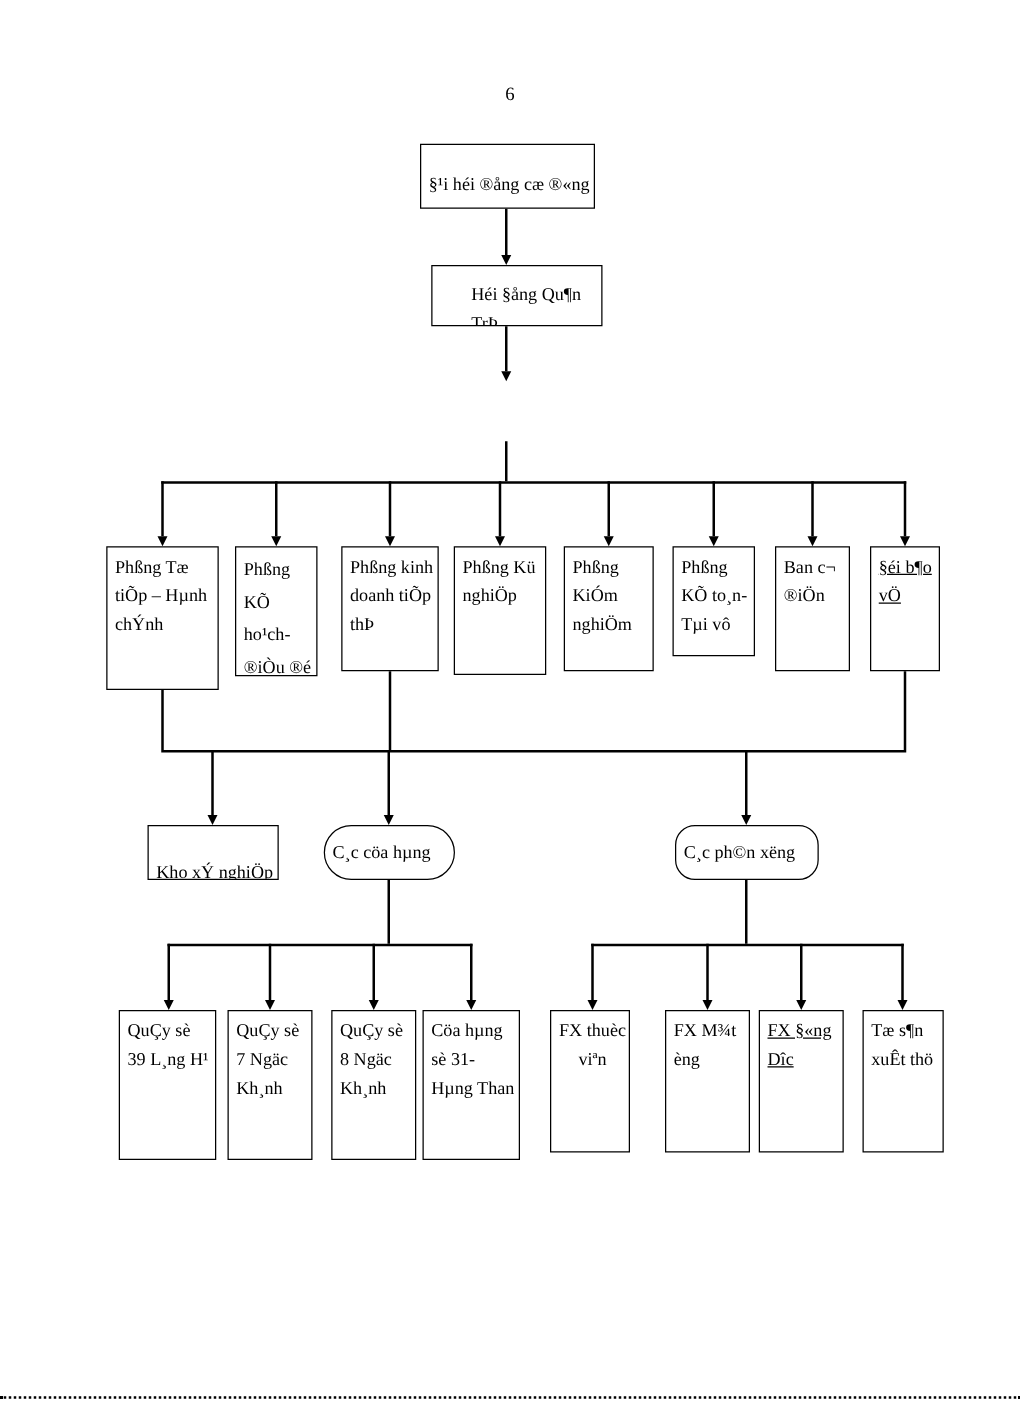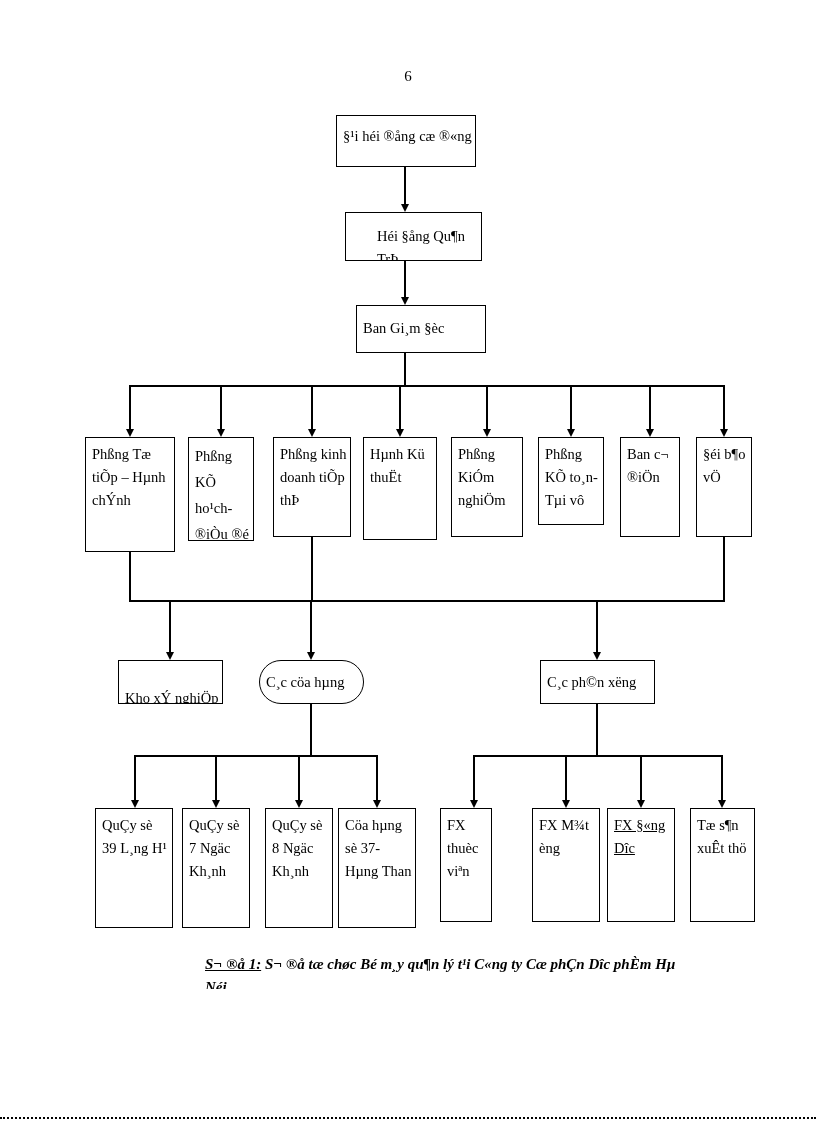--- a/index.html
+++ b/index.html
@@ -34,23 +34,22 @@
     border-top:2px dotted #000;
   }
 </style>
 </head>
 <body>
 
 <div class="page">
 
   <div class="page-number">6</div>
 
-  <div class="box" style="left:336px;top:115px;width:140px;height:52px;line-height:25px;padding-top:8px;">§¹i héi ®ång cæ ®«ng</div>
+  <div class="box" style="left:336px;top:115px;width:140px;height:52px;line-height:25px;padding-top:20px;">§¹i héi ®ång cæ ®«ng</div>
   <div class="box" style="left:345px;top:212px;width:137px;height:49px;padding-top:12px;padding-left:31px;">Héi §ång Qu¶n TrÞ</div>
-  <div class="box" style="left:356px;top:305px;width:130px;height:48px;padding-top:11px;">Ban Gi¸m §èc</div>
 
   <div class="vline" style="left:404px;top:167px;height:37px;"></div>
   <div class="arrow" style="left:401px;top:204px;"></div>
   <div class="vline" style="left:404px;top:261px;height:36px;"></div>
   <div class="arrow" style="left:401px;top:297px;"></div>
   <div class="vline" style="left:404px;top:353px;height:32px;"></div>
 
   <div class="hline" style="left:129px;top:385px;width:596px;"></div>
 
   <div class="vline" style="left:129px;top:385px;height:44px;"></div>
@@ -66,41 +65,41 @@
   <div class="vline" style="left:570px;top:385px;height:44px;"></div>
   <div class="arrow" style="left:567px;top:429px;"></div>
   <div class="vline" style="left:649px;top:385px;height:44px;"></div>
   <div class="arrow" style="left:646px;top:429px;"></div>
   <div class="vline" style="left:723px;top:385px;height:44px;"></div>
   <div class="arrow" style="left:720px;top:429px;"></div>
 
   <div class="box" style="left:85px;top:437px;width:90px;height:115px;">Phßng Tæ tiÕp – Hµnh chÝnh</div>
   <div class="box" style="left:188px;top:437px;width:66px;height:104px;line-height:26px;">Phßng KÕ ho¹ch- ®iÒu ®é</div>
   <div class="box" style="left:273px;top:437px;width:78px;height:100px;">Phßng kinh doanh tiÕp thÞ</div>
-  <div class="box" style="left:363px;top:437px;width:74px;height:103px;">Hµnh Kü thuËt</div>
+  <div class="box" style="left:363px;top:437px;width:74px;height:103px;">Phßng Kü nghiÖp</div>
   <div class="box" style="left:451px;top:437px;width:72px;height:100px;">Phßng KiÓm nghiÖm</div>
   <div class="box" style="left:538px;top:437px;width:66px;height:88px;">Phßng KÕ to¸n- Tµi vô</div>
   <div class="box" style="left:620px;top:437px;width:60px;height:100px;">Ban c¬ ®iÖn</div>
-  <div class="box" style="left:696px;top:437px;width:56px;height:100px;">§éi b¶o vÖ</div>
+  <div class="box" style="left:696px;top:437px;width:56px;height:100px;text-decoration:underline;">§éi b¶o vÖ</div>
 
   <div class="vline" style="left:129px;top:552px;height:48px;"></div>
   <div class="vline" style="left:311px;top:537px;height:63px;"></div>
   <div class="vline" style="left:723px;top:537px;height:63px;"></div>
   <div class="hline" style="left:129px;top:600px;width:596px;"></div>
 
   <div class="vline" style="left:169px;top:600px;height:52px;"></div>
   <div class="arrow" style="left:166px;top:652px;"></div>
   <div class="vline" style="left:310px;top:600px;height:52px;"></div>
   <div class="arrow" style="left:307px;top:652px;"></div>
   <div class="vline" style="left:596px;top:600px;height:52px;"></div>
   <div class="arrow" style="left:593px;top:652px;"></div>
 
   <div class="box" style="left:118px;top:660px;width:105px;height:44px;padding-top:26px;">Kho xÝ nghiÖp</div>
   <div class="box" style="left:259px;top:660px;width:105px;height:44px;padding-top:10px;border-radius:22px;">C¸c cöa hµng</div>
-  <div class="box" style="left:540px;top:660px;width:115px;height:44px;padding-top:10px;">C¸c ph©n xëng</div>
+  <div class="box" style="left:540px;top:660px;width:115px;height:44px;padding-top:10px;border-radius:16px;">C¸c ph©n xëng</div>
 
   <div class="vline" style="left:310px;top:704px;height:51px;"></div>
   <div class="hline" style="left:134px;top:755px;width:244px;"></div>
   <div class="vline" style="left:134px;top:755px;height:45px;"></div>
   <div class="arrow" style="left:131px;top:800px;"></div>
   <div class="vline" style="left:215px;top:755px;height:45px;"></div>
   <div class="arrow" style="left:212px;top:800px;"></div>
   <div class="vline" style="left:298px;top:755px;height:45px;"></div>
   <div class="arrow" style="left:295px;top:800px;"></div>
   <div class="vline" style="left:376px;top:755px;height:45px;"></div>
@@ -113,24 +112,23 @@
   <div class="vline" style="left:565px;top:755px;height:45px;"></div>
   <div class="arrow" style="left:562px;top:800px;"></div>
   <div class="vline" style="left:640px;top:755px;height:45px;"></div>
   <div class="arrow" style="left:637px;top:800px;"></div>
   <div class="vline" style="left:721px;top:755px;height:45px;"></div>
   <div class="arrow" style="left:718px;top:800px;"></div>
 
   <div class="box" style="left:95px;top:808px;width:78px;height:120px;">QuÇy sè 39 L¸ng H¹</div>
   <div class="box" style="left:182px;top:808px;width:68px;height:120px;">QuÇy sè 7 Ngäc Kh¸nh</div>
   <div class="box" style="left:265px;top:808px;width:68px;height:120px;">QuÇy sè 8 Ngäc Kh¸nh</div>
-  <div class="box" style="left:338px;top:808px;width:78px;height:120px;">Cöa hµng sè 37- Hµng Than</div>
+  <div class="box" style="left:338px;top:808px;width:78px;height:120px;">Cöa hµng sè 31- Hµng Than</div>
 
-  <div class="box" style="left:440px;top:808px;width:52px;height:114px;">FX thuèc viªn</div>
+  <div class="box" style="left:440px;top:808px;width:64px;height:114px;text-align:center;">FX thuèc viªn</div>
   <div class="box" style="left:532px;top:808px;width:68px;height:114px;">FX M¾t èng</div>
   <div class="box" style="left:607px;top:808px;width:68px;height:114px;text-decoration:underline;">FX §«ng Dîc</div>
   <div class="box" style="left:690px;top:808px;width:65px;height:114px;">Tæ s¶n xuÊt thö</div>
 
-  <p class="caption"><span class="caption-label">S¬ ®å 1:</span><span> S¬ ®å tæ chøc Bé m¸y qu¶n lý t¹i C«ng ty Cæ phÇn Dîc phÈm Hµ Néi</span></p>
 
   <div class="dotted-rule"></div>
 
 </div>
 
 </body></html>

